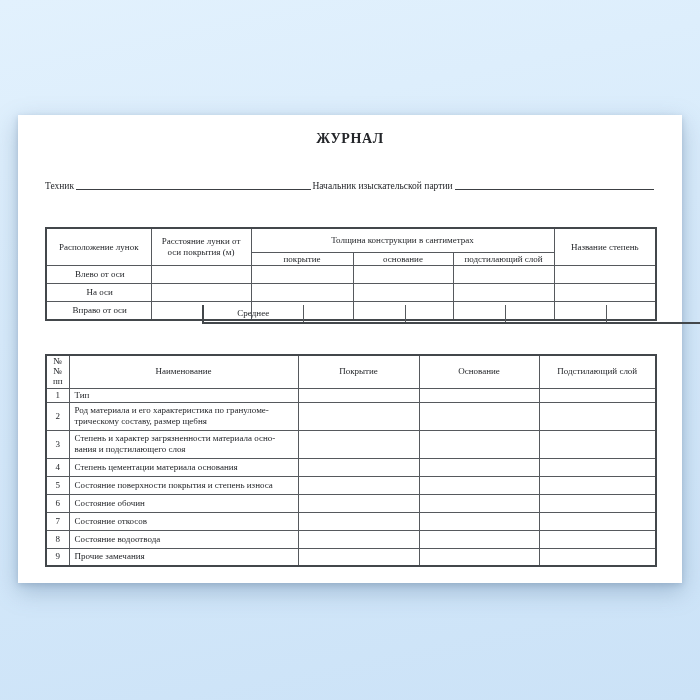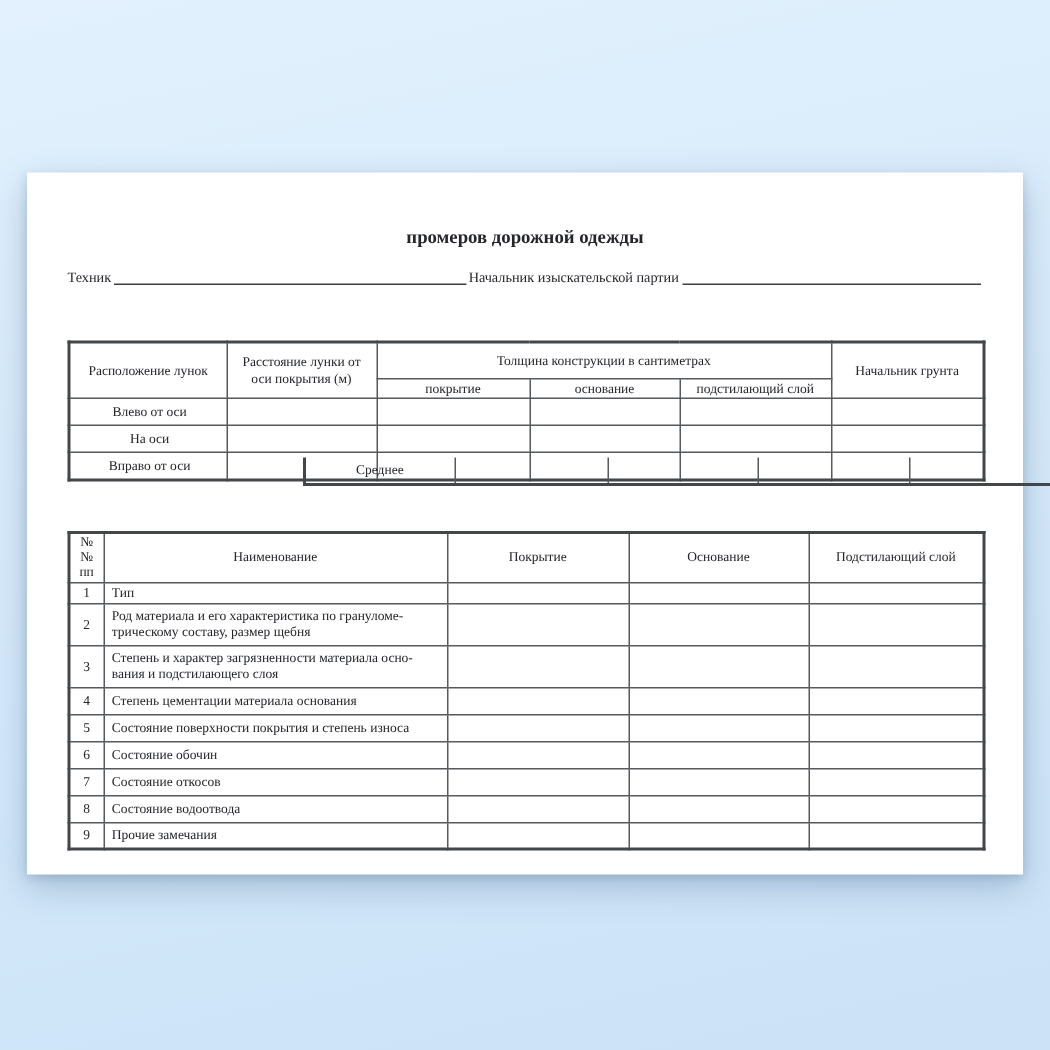--- a/index.html
+++ b/index.html
@@ -46,21 +46,21 @@
   .rL{height:28px;}
   .lbl{text-align:center;padding-left:5px;}
   .name{text-align:left;padding-left:5px;padding-right:4px;white-space:pre-line;margin-left:30px;}
   .nn{white-space:pre-line;line-height:1.1;}
 </style>
 </head>
 <body>
 
 <div class="sheet">
 
-  <div class="doc-subtitle">промеров дорожной одежды</div>
+  <div class="doc-title">ЖУРНАЛ</div>
 
   <div class="sigline">
     <span>Техник</span>
     <span class="fill f1"></span>
     <span>Начальник изыскательской партии</span>
     <span class="fill f2"></span>
   </div>
 
 
   <table class="t1">
@@ -70,21 +70,21 @@
         <col style="width:102px">
       <col style="width:100px">
         <col style="width:101px">
         <col style="width:102px">
     </colgroup>
     <thead>
       <tr class="h1">
         <th rowspan="2">Расположение лунок</th>
         <th rowspan="2">Расстояние лунки от оси покрытия (м)</th>
         <th colspan="3">Толщина конструкции в сантиметрах</th>
-        <th rowspan="2">Начальник грунта</th>
+        <th rowspan="2">Название степень</th>
       </tr>
       <tr class="h2">
         <th>покрытие</th>
         <th>основание</th>
         <th>подстилающий слой</th>
       </tr>
     </thead>
     <tbody>
       <tr>
         <td class="lbl">Влево от оси</td>

